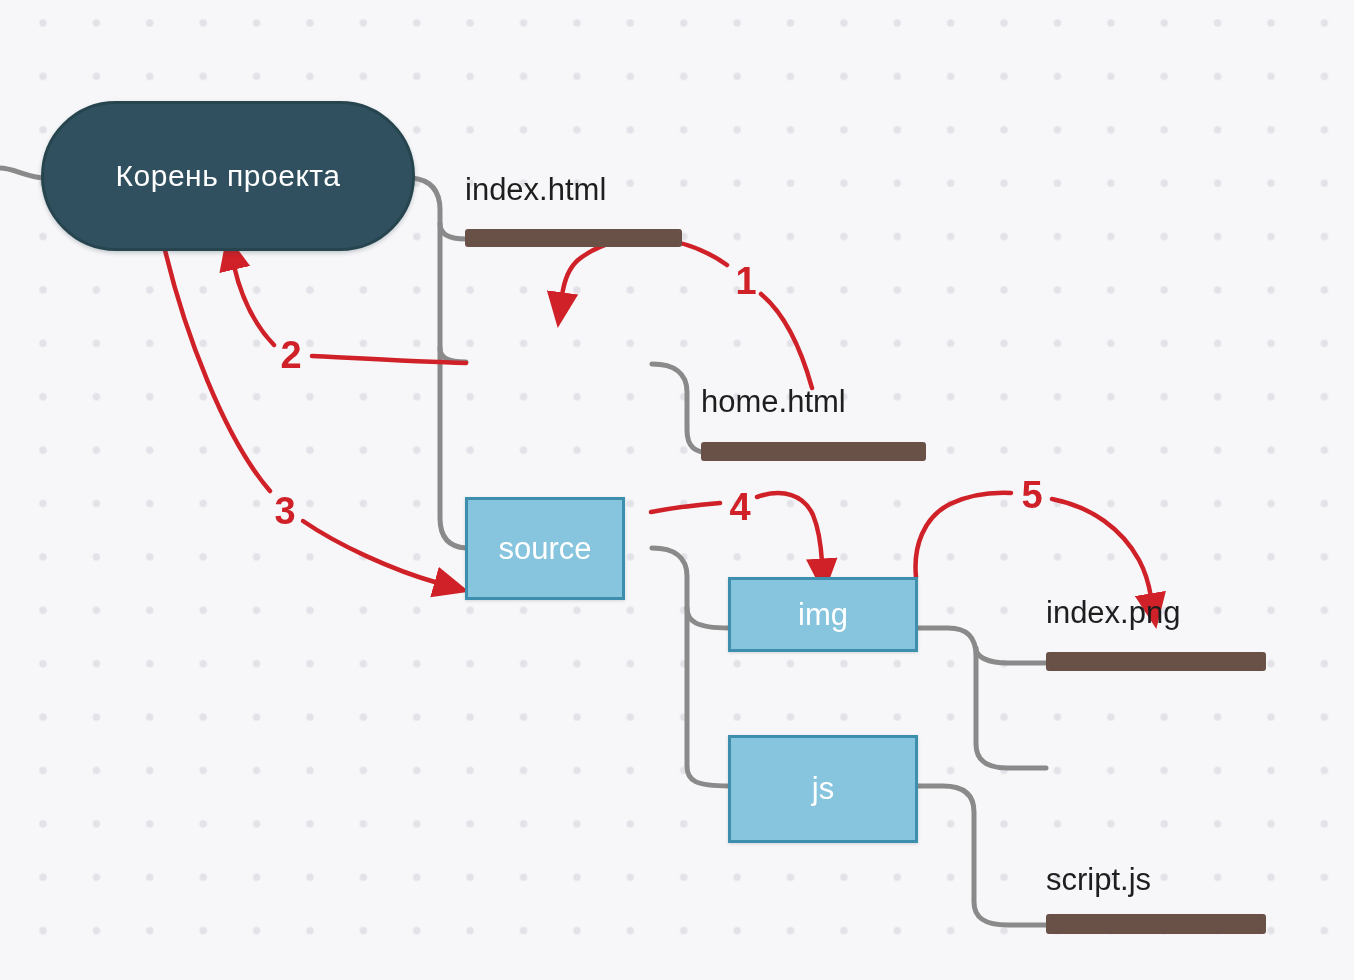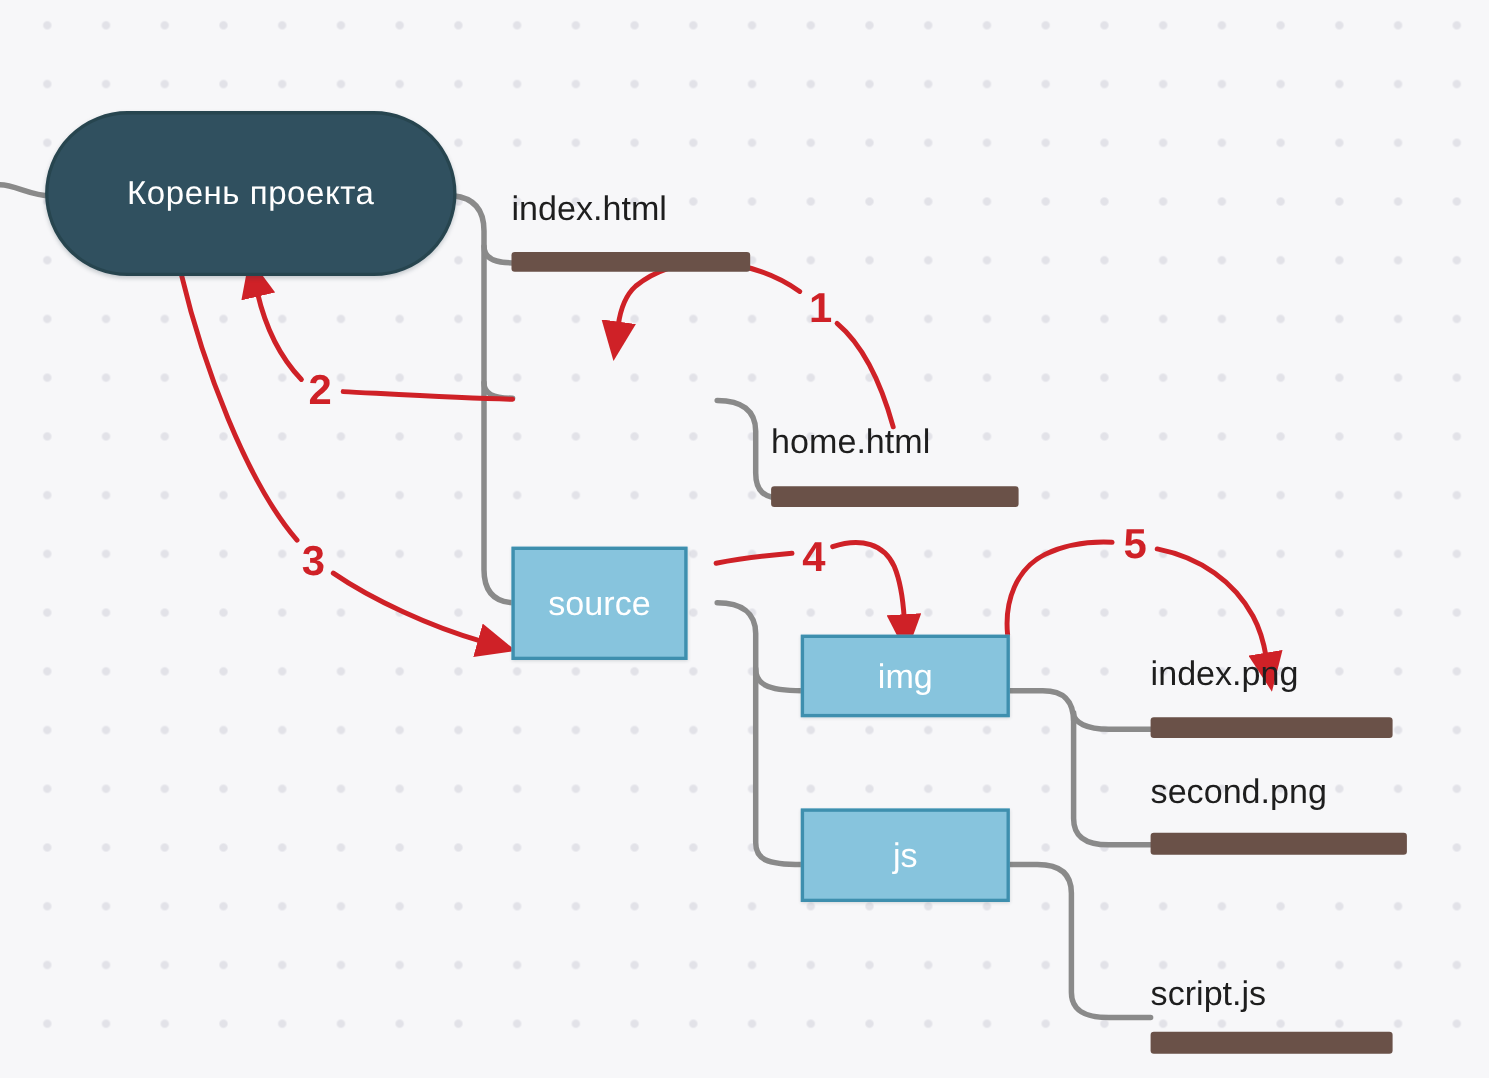--- a/index.html
+++ b/index.html
@@ -25,35 +25,35 @@
 
   .folder-node{
     position:absolute;background:#87c4dd;border:3px solid #3e8fae;
     box-sizing:border-box;display:flex;align-items:center;justify-content:center;
     box-shadow:0 1px 3px rgba(40,60,70,.18);
   }
   .folder-node span{color:#fff;font-size:31px;font-weight:500;}
   .fn-about {left:465px;top:313px;width:188px;height:102px;}
   .fn-source{left:465px;top:497px;width:160px;height:103px;}
   .fn-img   {left:728px;top:577px;width:190px;height:75px;}
-  .fn-js    {left:728px;top:735px;width:190px;height:85px;}
+  .fn-js    {left:728px;top:735px;width:190px;height:108px;}
 
   .file-node{position:absolute;}
   .file-label{display:block;color:#1e1e1e;font-size:31px;font-weight:500;white-space:nowrap;}
   .file-bar{position:absolute;background:#6a5148;border-radius:3px;}
 
   .fi-index {left:465px;top:172px;}
   .fi-index .file-bar {left:0;top:57px;width:217px;height:18px;}
   .fi-home  {left:701px;top:384px;}
   .fi-home .file-bar  {left:0;top:58px;width:225px;height:19px;}
   .fi-first {left:1046px;top:595px;}
   .fi-first .file-bar {left:0;top:57px;width:220px;height:19px;}
   .fi-second{left:1046px;top:702px;}
   .fi-second .file-bar{left:0;top:55px;width:233px;height:20px;}
-  .fi-script{left:1046px;top:862px;margin-top:24px;}
+  .fi-script{left:1046px;top:862px;}
   .fi-script .file-bar{left:0;top:52px;width:220px;height:20px;}
 
   .arrow-num{
     position:absolute;transform:translate(-50%,-50%);
     color:#cf2127;font-size:38px;font-weight:600;line-height:1;
   }
   .an-1{left:746px;top:281px;}
   .an-2{left:291px;top:355px;}
   .an-3{left:285px;top:511px;}
   .an-4{left:740px;top:507px;}
@@ -113,24 +113,20 @@
     <div class="file-bar"></div>
   </div>
   <div class="file-node fi-home">
     <span class="file-label">home.html</span>
     <div class="file-bar"></div>
   </div>
   <div class="file-node fi-first">
     <span class="file-label">index.png</span>
     <div class="file-bar"></div>
   </div>
-  <div class="file-node fi-second">
-    <span class="file-label">second.png</span>
-    <div class="file-bar"></div>
-  </div>
   <div class="file-node fi-script">
     <span class="file-label">script.js</span>
     <div class="file-bar"></div>
   </div>
 
   <span class="arrow-num an-1">1</span>
   <span class="arrow-num an-2">2</span>
   <span class="arrow-num an-3">3</span>
   <span class="arrow-num an-4">4</span>
   <span class="arrow-num an-5">5</span>

